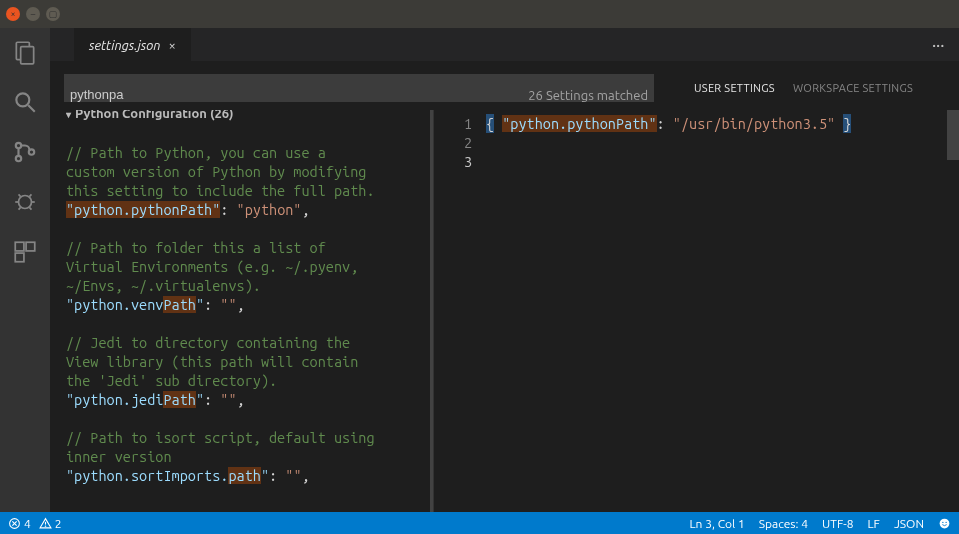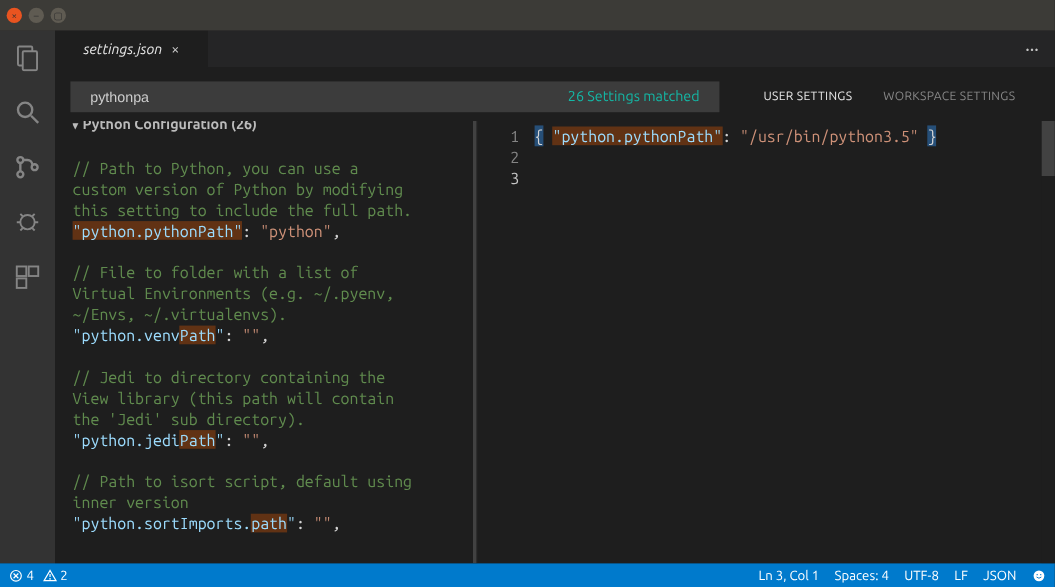--- a/index.html
+++ b/index.html
@@ -58,49 +58,50 @@
     background:#252526;
     display:flex;
     align-items:center;
     border-bottom:1px solid #1e1e1e;
   }
   .tab {
     height:34px;
     background:#1e1e1e;
     display:flex;
     align-items:center;
-    padding:0 26px;
+    padding:0 15px;
     gap:8px;
     font-size:13px;
     color:#e8e8e8;
     font-style:italic;
+    margin-left:24px;
   }
   .tab .close { color:#ccc; font-style:normal; font-size:13px; }
   .tab-actions { margin-left:auto; padding-right:14px; color:#c5c5c5; font-weight:bold; letter-spacing:1px;}
   .searchrow {
     height:32px;
     display:flex;
     align-items:center;
     margin:10px 14px 6px 14px;
   }
   .searchbox {
     flex:0 0 590px;
     height:28px;
     background:#3c3c3c;
     display:flex;
-    align-items:center;
-    padding:0 18px;
+    align-items:flex-end;
+    padding:0 6px;
     color:#ccc;
     font-size:13px;
   }
   .searchbox .query { flex:1; outline:none; background:transparent; border:none; color:#ccc; font-size:13px; }
-  .matchcount { color:#14b8a6; font-size:13px; }
+  .matchcount { color:#a3a3a3; font-size:13px; }
   .settings-scope {
     display:flex;
-    gap:28px;
+    gap:18px;
     margin-left:40px;
     font-size:11px;
     letter-spacing:0.3px;
   }
   .settings-scope .scope { color:#888; padding:4px 0; }
   .settings-scope .scope.active { color:#e8e8e8; }
   .split {
     flex:1;
     display:flex;
     overflow:hidden;
@@ -284,21 +285,21 @@
         <div class="heading-clip">
           <div class="section-header">Python Configuration (26)</div>
         </div>
 
         <div class="code left-code">
 <span class="cmt">// Path to Python, you can use a</span>
 <span class="cmt">custom version of Python by modifying</span>
 <span class="cmt">this setting to include the full path.</span>
 <span class="key"><span class="hl">"python.pythonPath"</span></span><span class="pun">: </span><span class="str">"python"</span><span class="pun">,</span>
 
-<span class="cmt">// File to folder with a list of</span>
+<span class="cmt">// Path to folder this a list of</span>
 <span class="cmt">Virtual Environments (e.g. ~/.pyenv,</span>
 <span class="cmt">~/Envs, ~/.virtualenvs).</span>
 <span class="key">"python.venv<span class="hl">Path</span>"</span><span class="pun">: </span><span class="str">""</span><span class="pun">,</span>
 
 <span class="cmt">// Jedi to directory containing the</span>
 <span class="cmt">View library (this path will contain</span>
 <span class="cmt">the 'Jedi' sub directory).</span>
 <span class="key">"python.jedi<span class="hl">Path</span>"</span><span class="pun">: </span><span class="str">""</span><span class="pun">,</span>
 
 <span class="cmt">// Path to isort script, default using</span>

